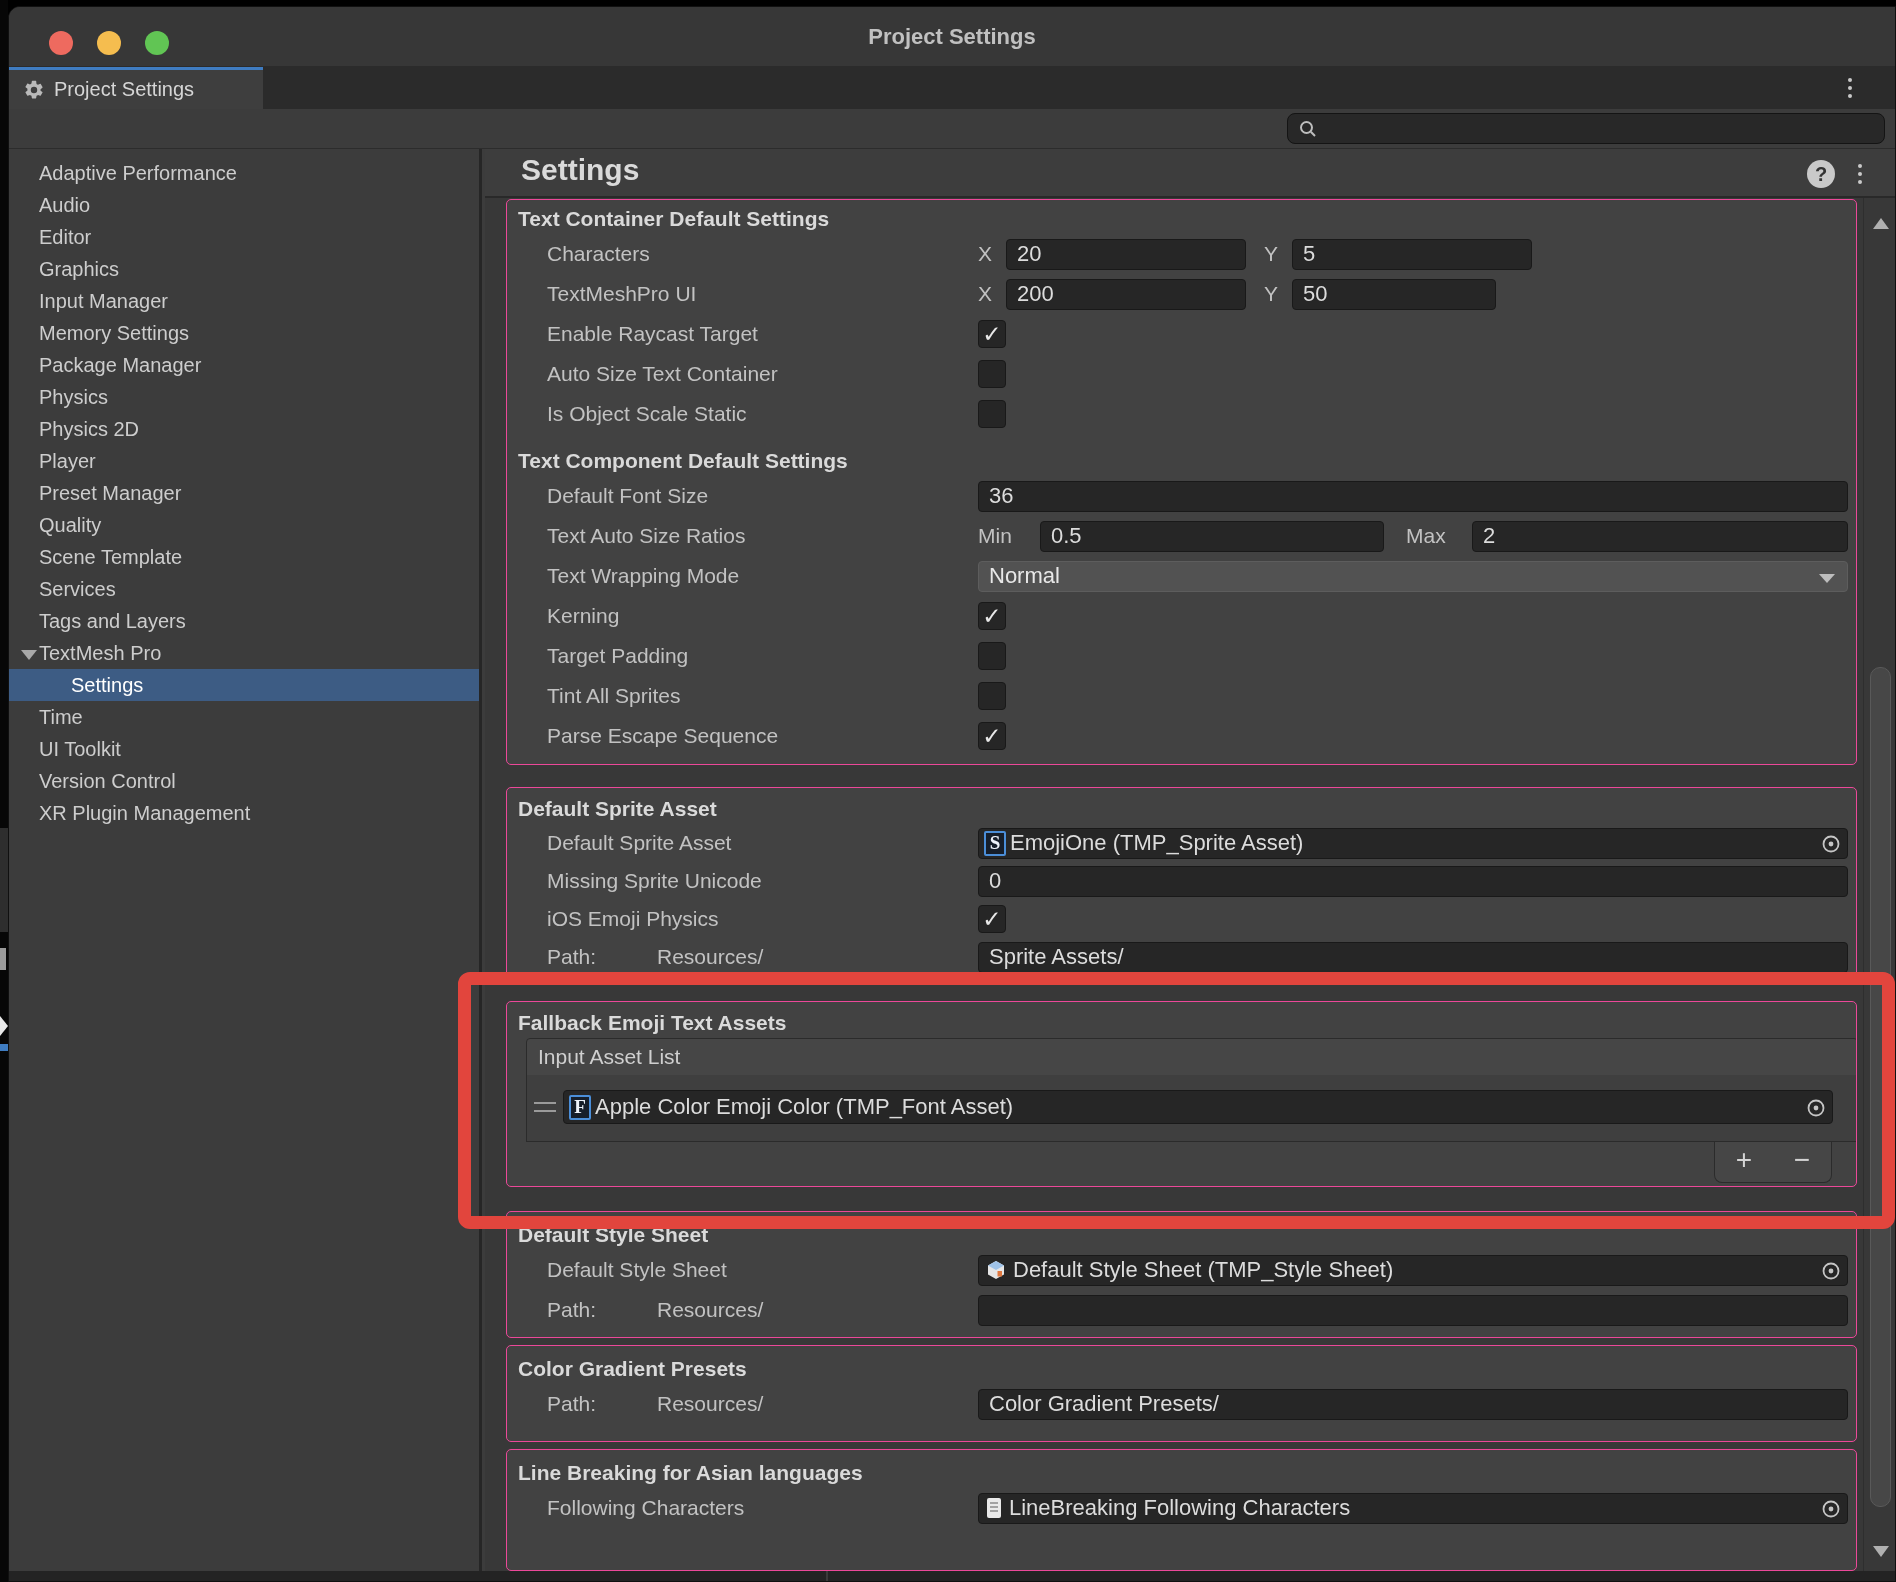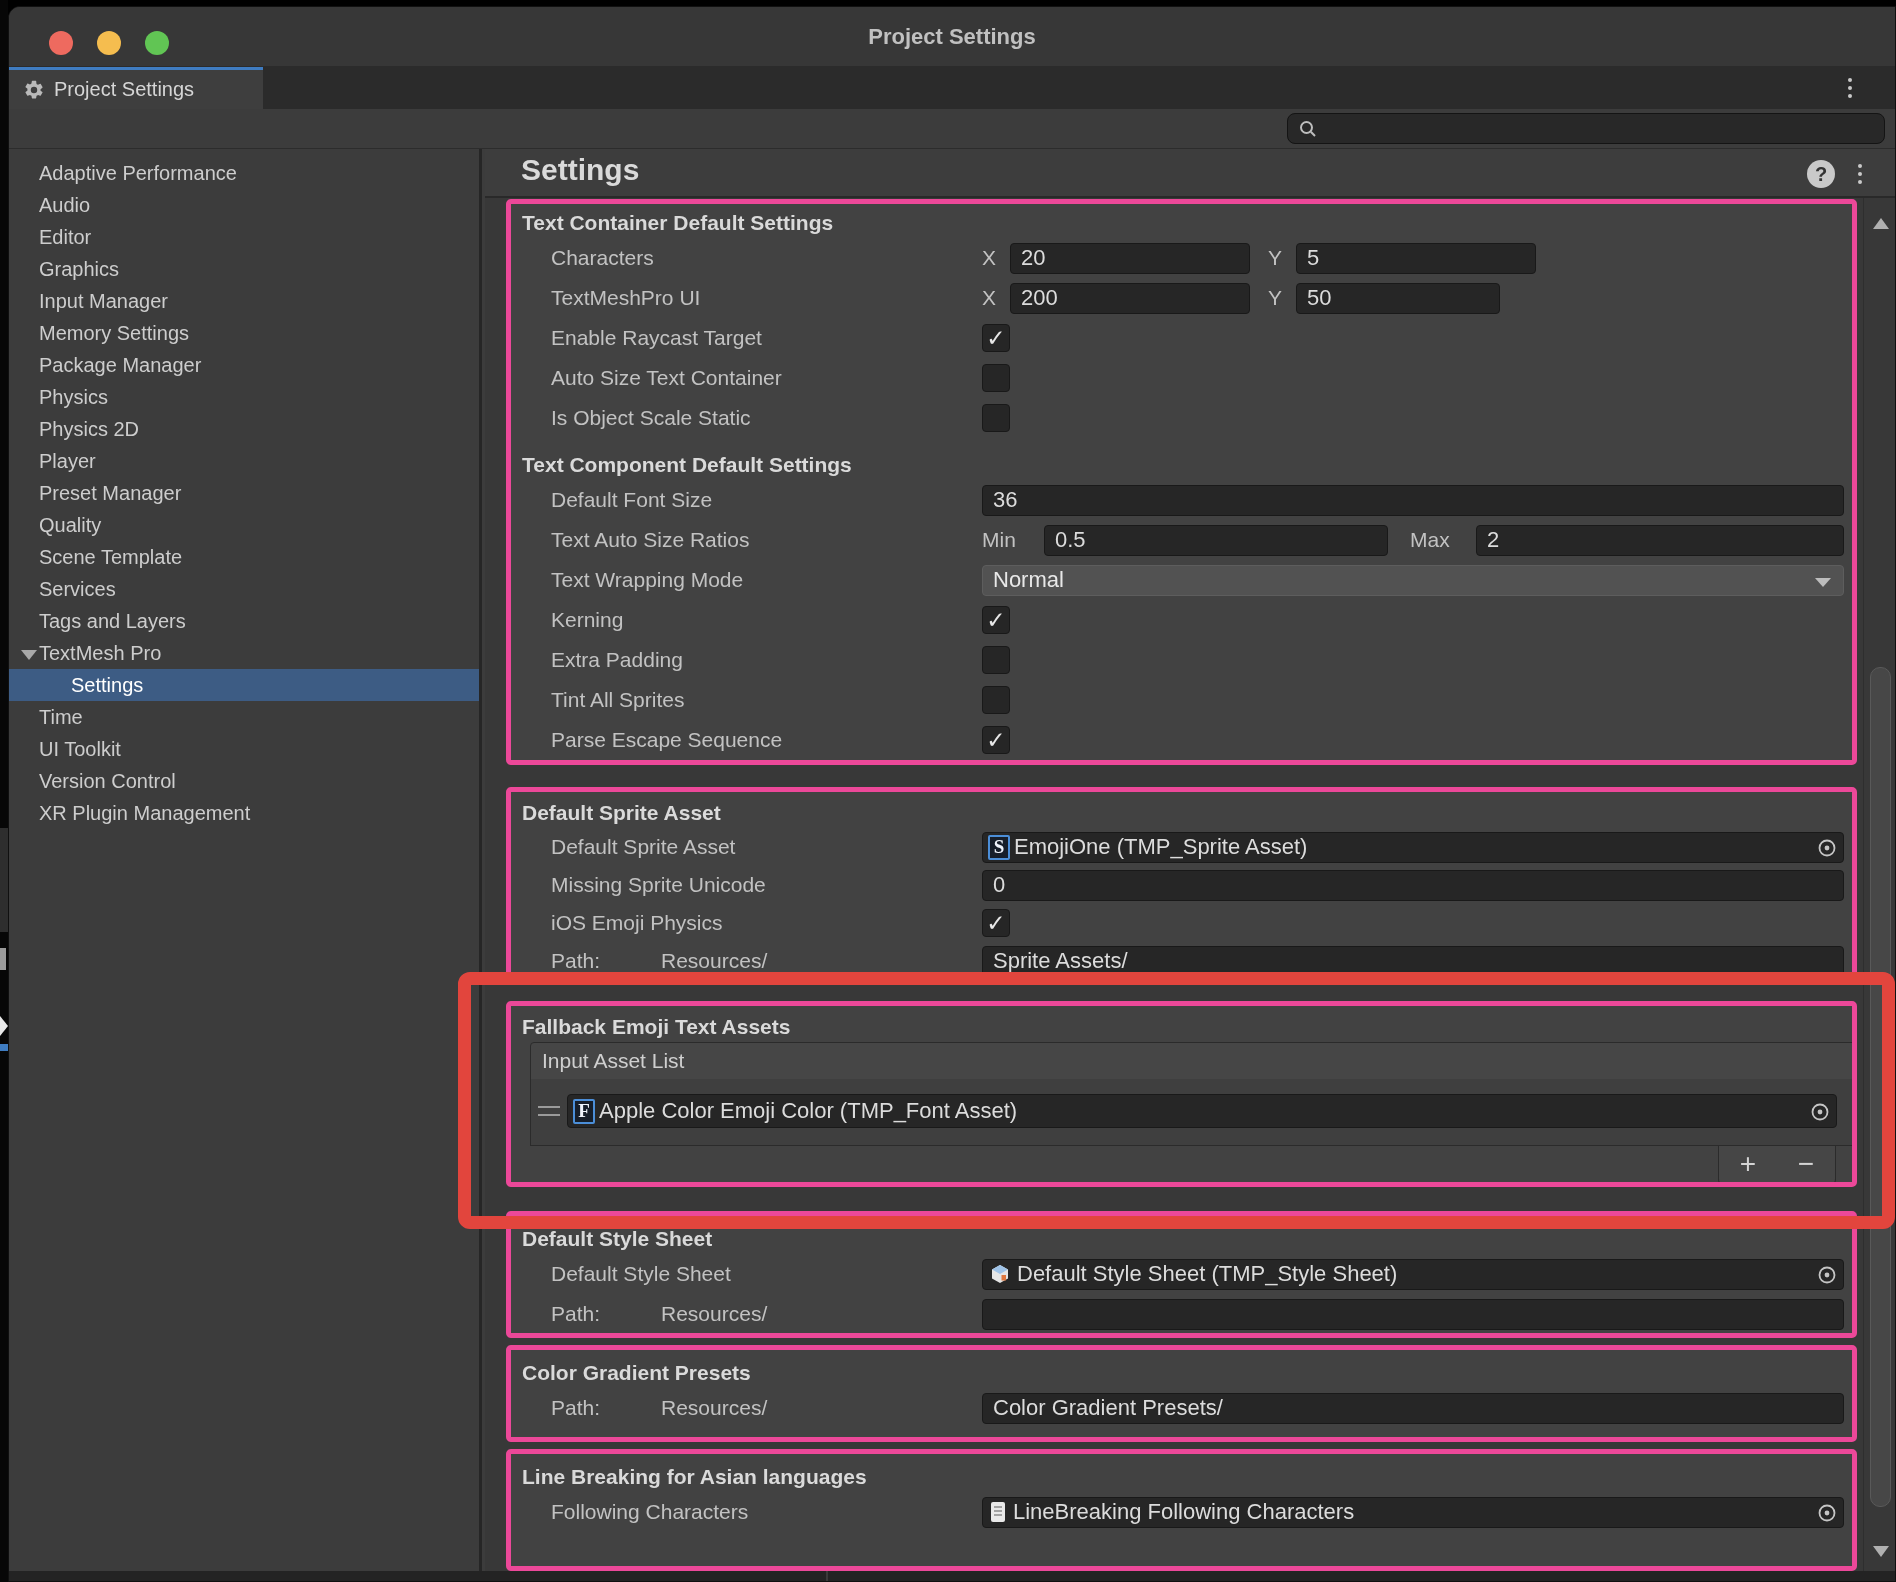--- a/index.html
+++ b/index.html
@@ -53,21 +53,21 @@
   #main-title { position:absolute; left:36px; top:4px; font-size:30px; font-weight:bold; color:#dadada; }
   #help-icon { position:absolute; left:1322px; top:11px; width:28px; height:28px; border-radius:50%;
                background:#c9c9c9; color:#333; font-weight:bold; font-size:20px; text-align:center;
                line-height:28px; }
   #header-kebab { position:absolute; left:1364px; top:10px; }
 
   #content { position:absolute; left:476px; top:191px; width:1412px; height:1373px; background:#383838;
              overflow:hidden; }
 
   .groupbox { position:absolute; left:21px; width:1351px; background:#424242;
-              border:5px solid #ec4899; border-radius:5px; overflow:hidden; }
+              border:1px solid #ec4899; border-radius:5px; overflow:hidden; }
   .sec-header { height:30px; line-height:30px; padding-left:11px; color:#dadada;
                 font-size:21px; font-weight:bold; }
   .sec-gap { height:12px; }
   .grow { display:flex; align-items:center; }
   .grow-40 { height:40px; } .grow-38 { height:38px; }
   .row-label { width:471px; padding-left:40px; flex:none; color:#c2c2c2; font-size:21px;
                white-space:nowrap; }
   .row-label .lab1 { display:inline-block; width:110px; }
   .val { flex:1; display:flex; align-items:center; margin-right:8px; min-width:0; }
 
@@ -274,21 +274,21 @@
               </div>
             </div>
           </div>
           <div class="grow grow-40">
             <div class="row-label">Kerning</div>
             <div class="val">
               <div class="cb"><span>✓</span></div>
             </div>
           </div>
           <div class="grow grow-40">
-            <div class="row-label">Extra Padding</div>
+            <div class="row-label">Target Padding</div>
             <div class="val">
               <div class="cb"></div>
             </div>
           </div>
           <div class="grow grow-40">
             <div class="row-label">Tint All Sprites</div>
             <div class="val">
               <div class="cb"></div>
             </div>
           </div>

